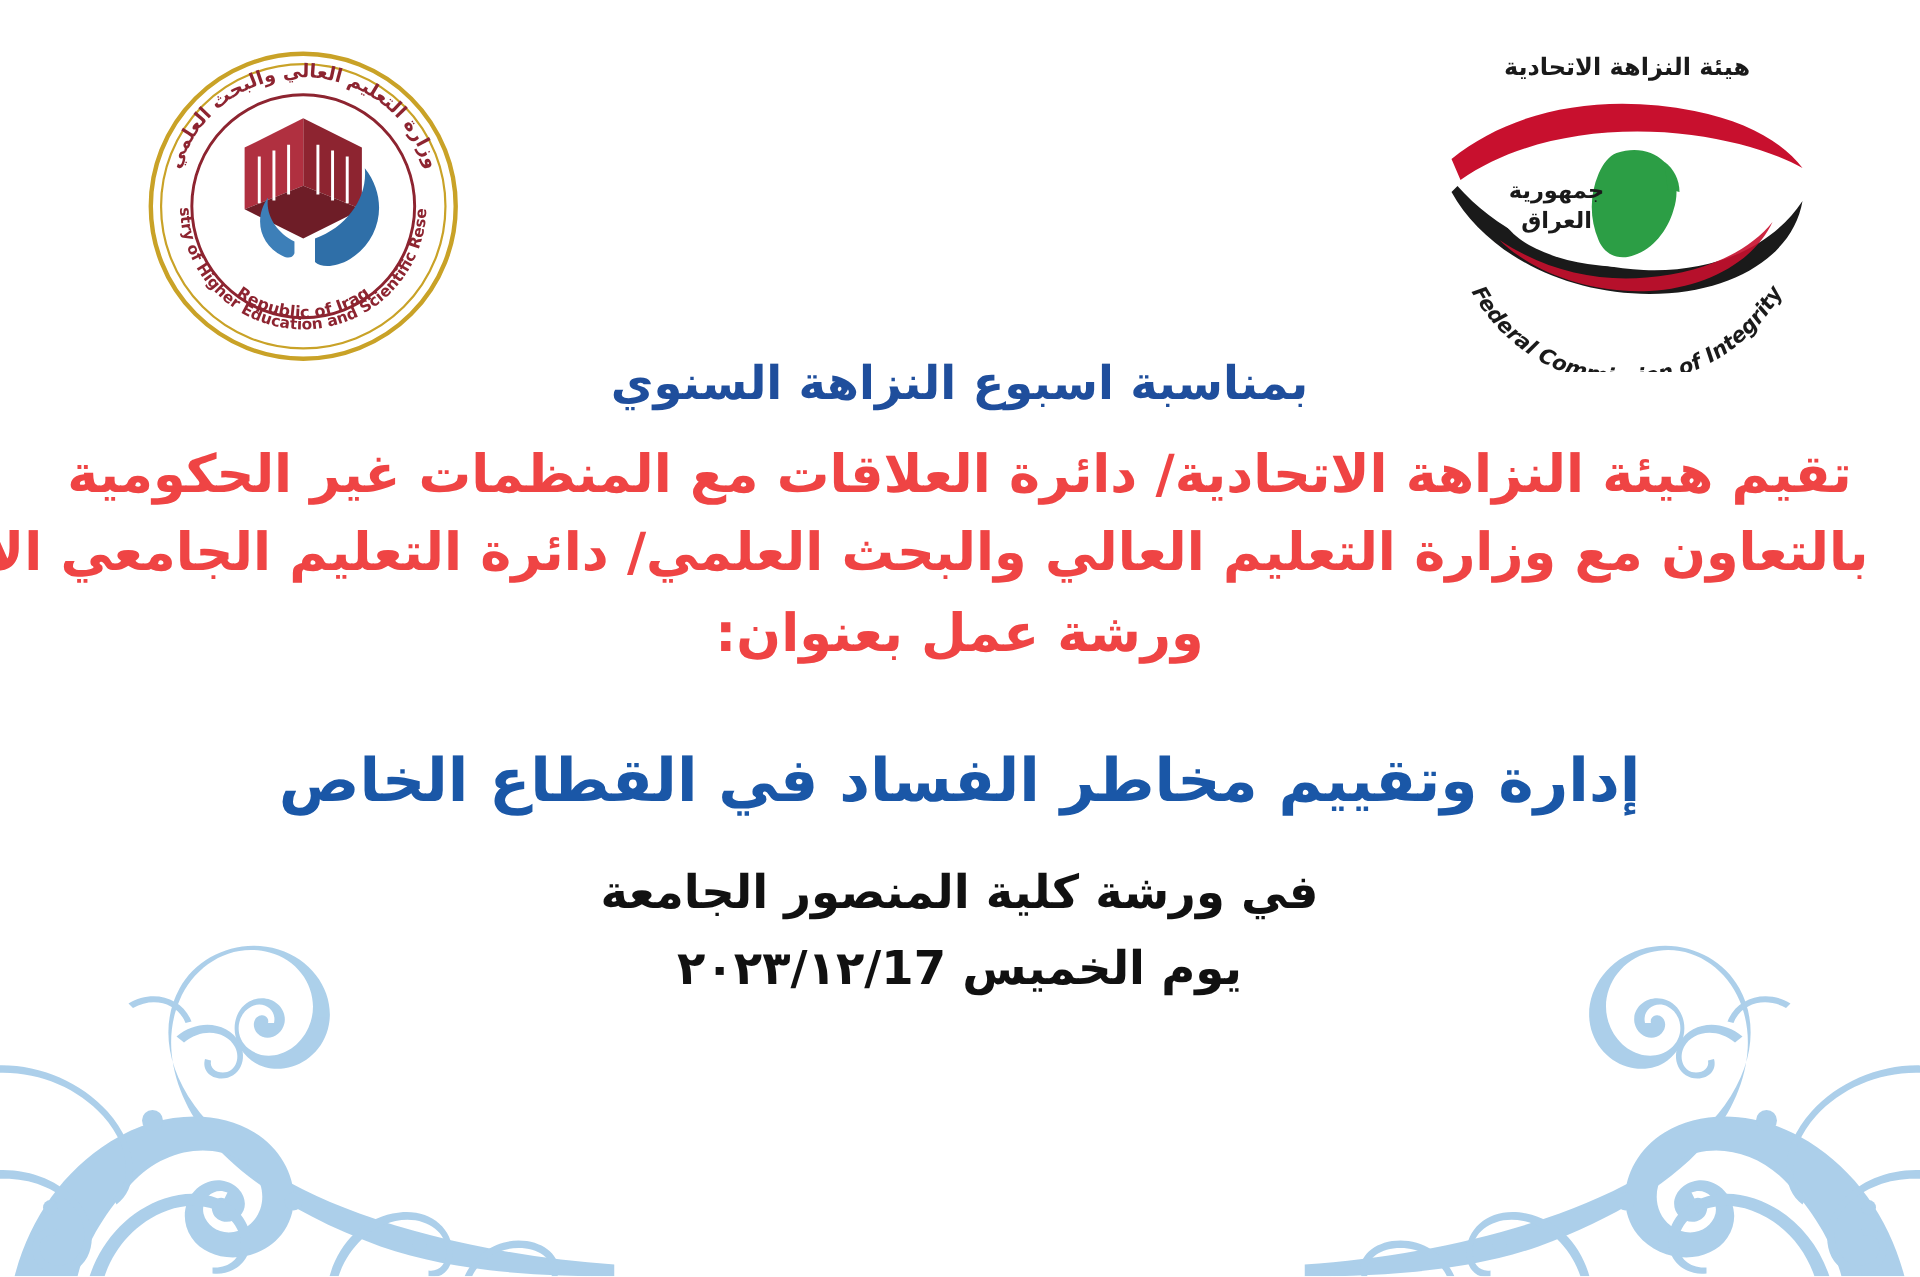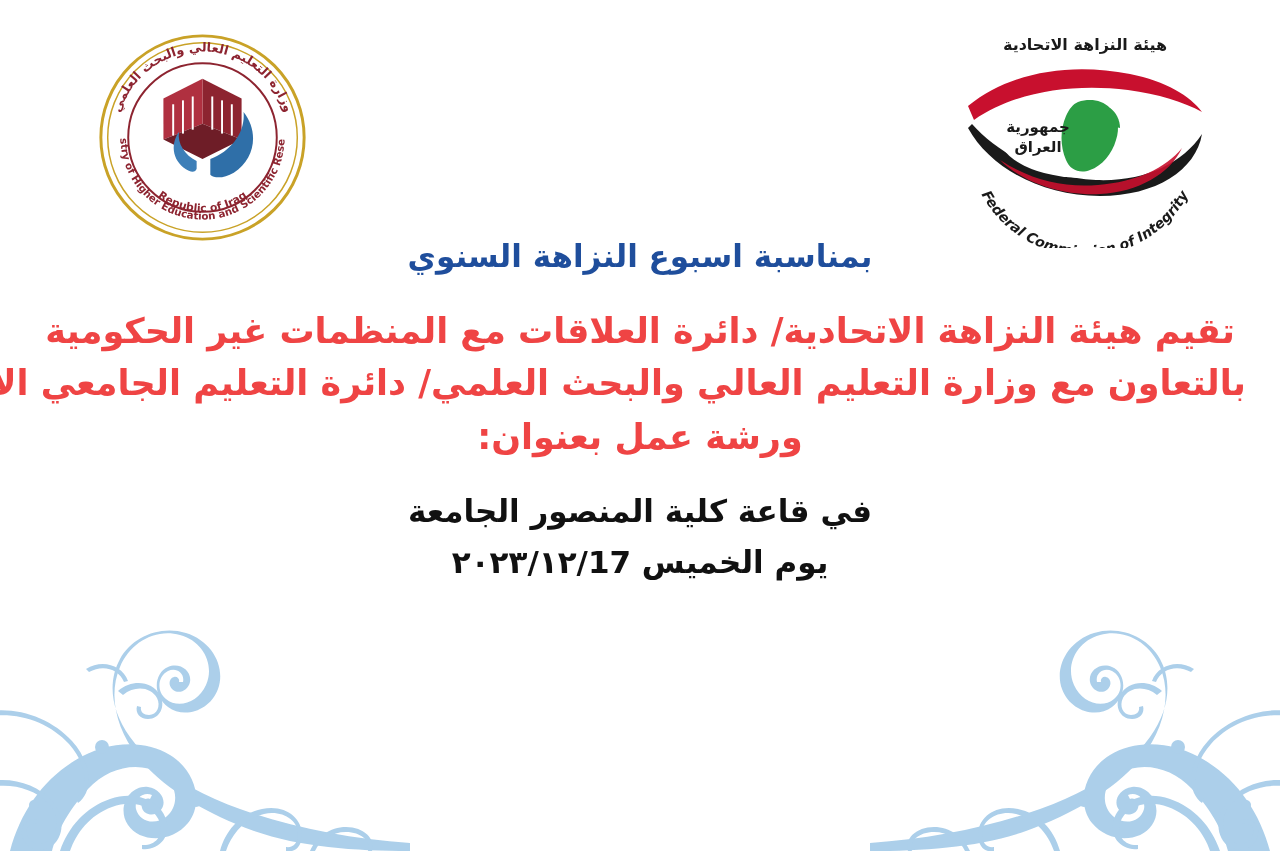--- a/index.html
+++ b/index.html
@@ -52,21 +52,21 @@
     left: 0;
     right: 0;
     text-align: center;
     padding: 0 34px;
   }
   .occasion {
     color: #1f4e9c;
     font-size: 31px;
     font-weight: bold;
     letter-spacing: 1px;
-    margin-bottom: 32px;
+    margin-bottom: 18px;
   }
   .body-line {
     color: #ef4444;
     font-size: 35px;
     font-weight: bold;
     line-height: 1.48;
     white-space: nowrap;
   }
   .body-line.l3 { margin-top: 2px; }
   .main-title {
@@ -196,17 +196,18 @@
     <text font-size="14" font-weight="bold" fill="#1a1a1a" font-style="italic">
       <textPath href="#arcFci" startOffset="50%" text-anchor="middle">Federal Commission of Integrity</textPath>
     </text>
   </svg>
 
   <div class="content">
     <div class="occasion">بمناسبة اسبوع النزاهة السنوي</div>
     <div class="body-line l1">تقيم هيئة النزاهة الاتحادية/ دائرة العلاقات مع المنظمات غير الحكومية</div>
     <div class="body-line l2">بالتعاون مع وزارة التعليم العالي والبحث العلمي/ دائرة التعليم الجامعي الاهلي</div>
     <div class="body-line l3">ورشة عمل بعنوان:</div>
-    <div class="venue">في قاعة كلية المنصور الجامعة</div>
+    <div class="main-title">إدارة وتقييم مخاطر الفساد في القطاع الخاص</div>
+    <div class="venue">في ورشة كلية المنصور الجامعة</div>
     <div class="date">يوم الخميس ٢٠٢٣/١٢/17</div>
   </div>
 
 </div>
 
 </body></html>

